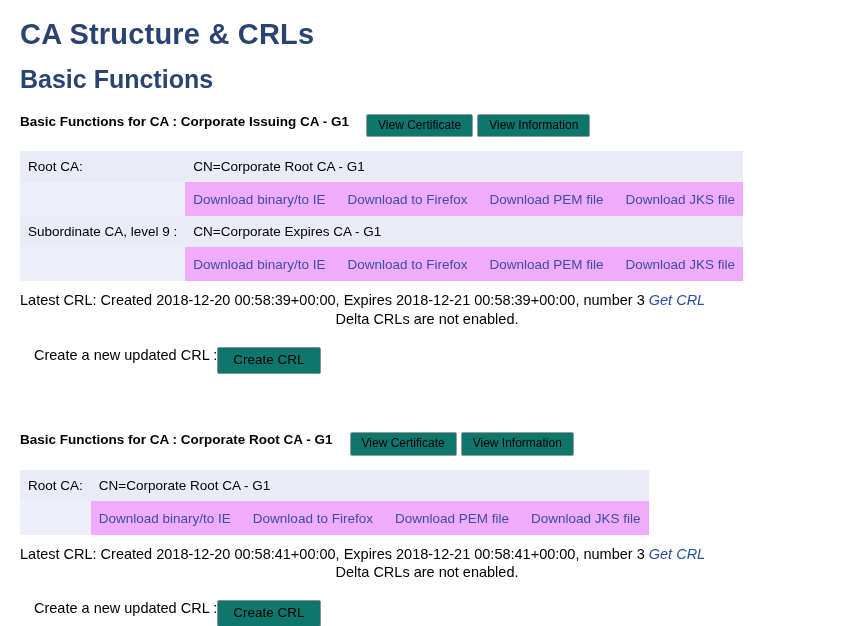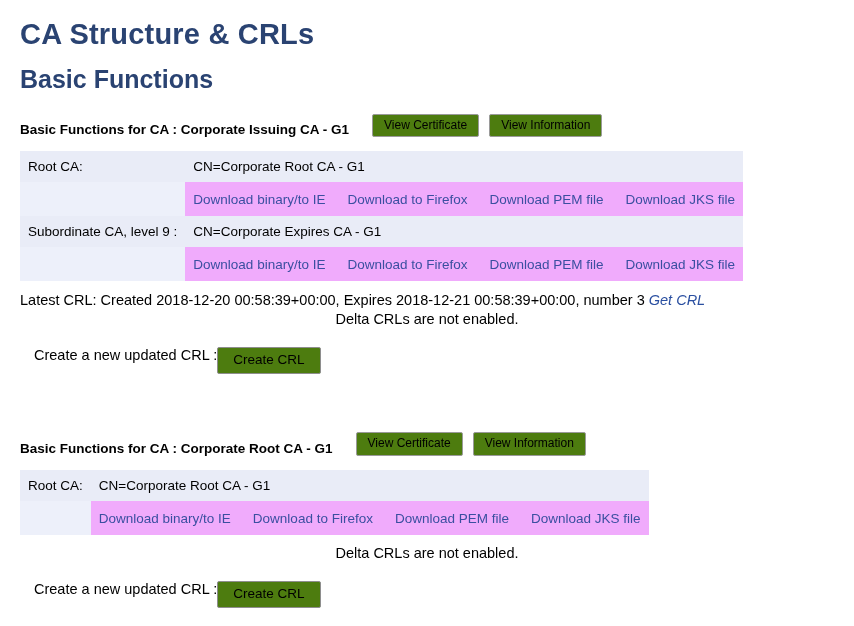--- a/index.html
+++ b/index.html
@@ -30,35 +30,35 @@
     font-size: 25px;
     font-weight: bold;
     color: #2a4372;
     margin: 0 0 20px 0;
   }
   .ca-block {
     margin-bottom: 4px;
   }
   .ca-header {
     display: flex;
-    align-items: flex-end;
-    gap: 10px;
+    align-items: flex-start;
+    gap: 4px;
     margin-bottom: 14px;
   }
   .ca-header-label {
     font-size: 13.5px;
     font-weight: bold;
     color: #000;
     margin-right: 13px;
   }
   .btn {
     font-family: "Liberation Sans", sans-serif;
     font-size: 12px;
     color: #000;
-    background: #4d7c0f;
+    background: #0f766e;
     border: 1px solid #9a9a9a;
     border-radius: 2px;
     padding: 3px 11px 4px 11px;
     cursor: pointer;
     line-height: 1.2;
   }
   .btn-create {
     font-size: 13.5px;
     padding: 4px 15px 5px 15px;
     border: 1px solid #8e8e8e;
@@ -208,20 +208,24 @@
       </tr>
       <tr>
         <td class="cell-blank"></td>
         <td class="cell-links">
           <a class="dl-link">Download binary/to IE</a><a class="dl-link">Download to Firefox</a><a class="dl-link">Download PEM file</a><a class="dl-link">Download JKS file</a>
         </td>
       </tr>
     </tbody>
       </table>
 
+    <p class="crl-line">
+      <span>Latest CRL: Created 2018-12-20 00:58:41+00:00, Expires 2018-12-21 00:58:41+00:00, number 3</span>
+      <a class="get-crl">Get CRL</a>
+    </p>
     <p class="delta-line">Delta CRLs are not enabled.</p>
 
     <div class="create-row">
       <span class="create-label">Create a new updated CRL :</span>
       <button class="btn btn-create">Create CRL</button>
     </div>
   </div>
 
 </div>
 

